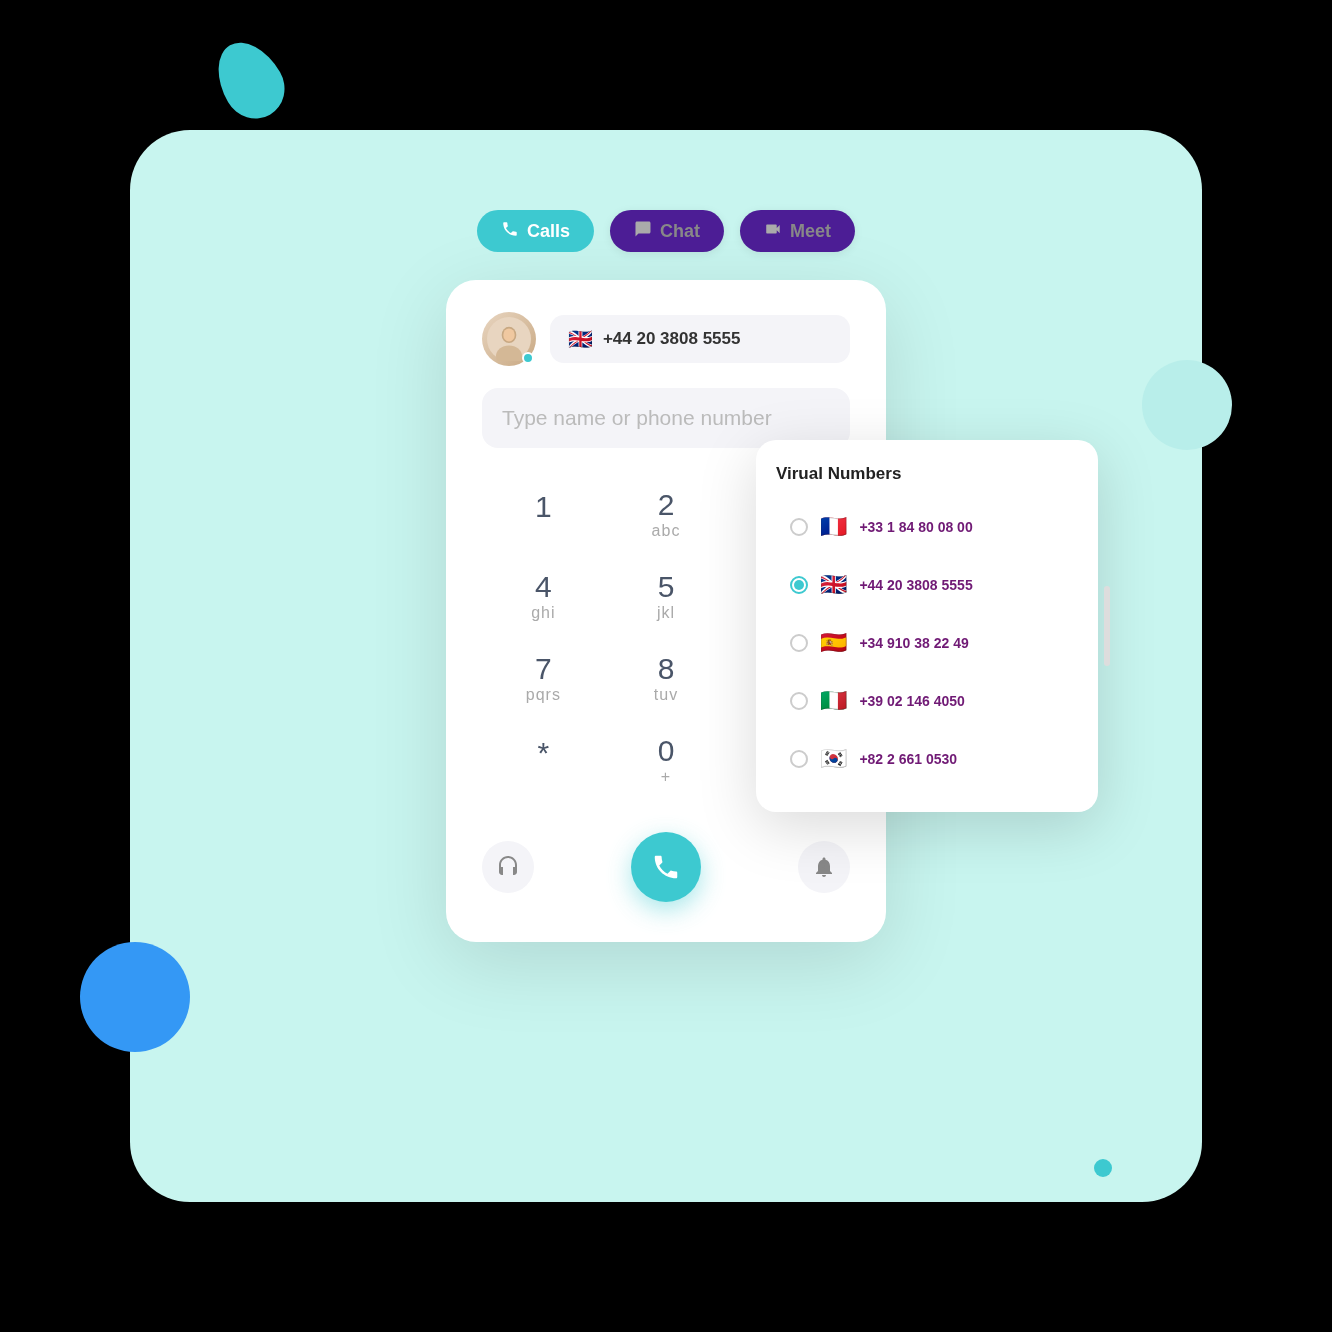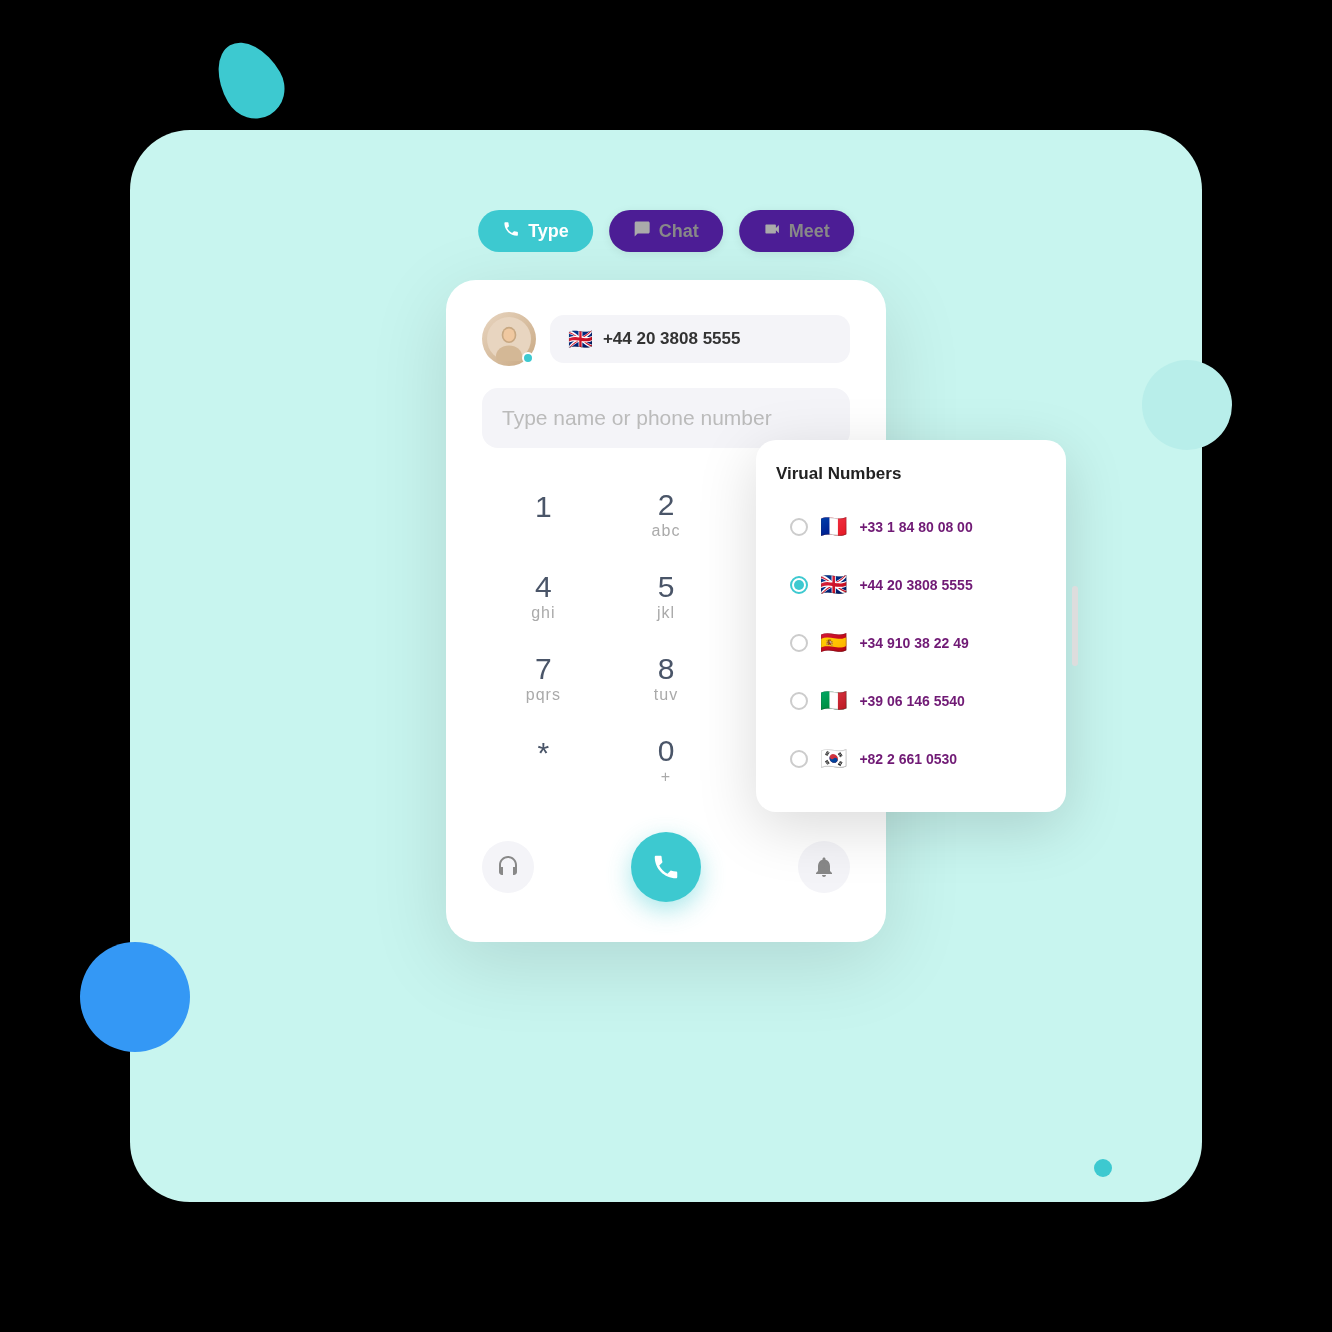--- a/index.html
+++ b/index.html
@@ -127,21 +127,21 @@
       padding: 32px 36px 40px;
       z-index: 5;
     }
 
     
     .virtual-panel {
       position: absolute;
       top: 440px;
       left: 50%;
       margin-left: 90px;
-      width: 310px;
+      width: 342px;
       background: #fff;
       border-radius: 20px;
       box-shadow: 0 15px 60px rgba(0,0,0,0.15);
       padding: 24px 20px 20px;
       z-index: 10;
     }
 
     .virtual-panel-title {
       font-size: 17px;
       font-weight: 700;
@@ -374,21 +374,21 @@
   <div class="deco-circle-left"></div>
   <div class="deco-dot-br"></div>
 
   <div class="tab-bar">
     <button class="tab tab-active">
       <span class="tab-icon">
         <svg width="18" height="18" viewBox="0 0 24 24" fill="white">
           <path d="M6.6 10.8c1.4 2.8 3.8 5.1 6.6 6.6l2.2-2.2c.3-.3.7-.4 1-.2 1.1.4 2.3.6 3.6.6.6 0 1 .4 1 1V20c0 .6-.4 1-1 1-9.4 0-17-7.6-17-17 0-.6.4-1 1-1h3.5c.6 0 1 .4 1 1 0 1.3.2 2.5.6 3.6.1.3 0 .7-.2 1L6.6 10.8z"></path>
         </svg>
       </span>
-      <span>Type</span>
+      <span>Calls</span>
     </button>
 
     <button class="tab tab-inactive">
       <span class="tab-icon">
         <svg width="18" height="18" viewBox="0 0 24 24" fill="#aaa">
           <path d="M20 2H4c-1.1 0-2 .9-2 2v18l4-4h14c1.1 0 2-.9 2-2V4c0-1.1-.9-2-2-2z"></path>
         </svg>
       </span>
       <span>Chat</span>
     </button>
@@ -516,21 +516,21 @@
       <span class="vn-number">+44 20 3808 5555</span>
     </div>
         <div class="vn-item">
       <div class="vn-radio "></div>
       <span class="vn-flag">🇪🇸</span>
       <span class="vn-number">+34 910 38 22 49</span>
     </div>
         <div class="vn-item">
       <div class="vn-radio "></div>
       <span class="vn-flag">🇮🇹</span>
-      <span class="vn-number">+39 06 146 5540</span>
+      <span class="vn-number">+39 02 146 4050</span>
     </div>
         <div class="vn-item">
       <div class="vn-radio "></div>
       <span class="vn-flag">🇰🇷</span>
       <span class="vn-number">+82 2 661 0530</span>
     </div>
       </div>
   </div>
 </div>
 

